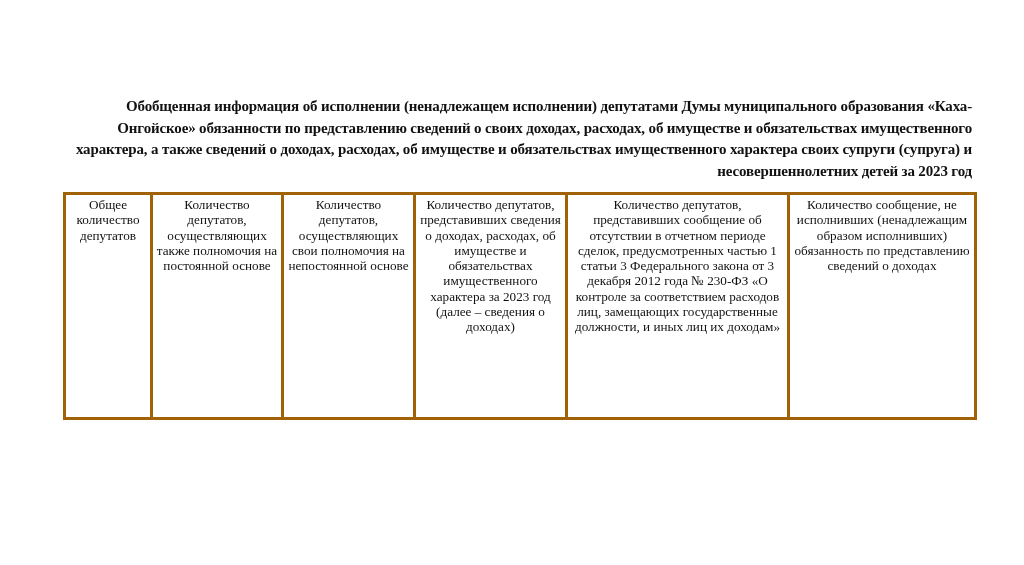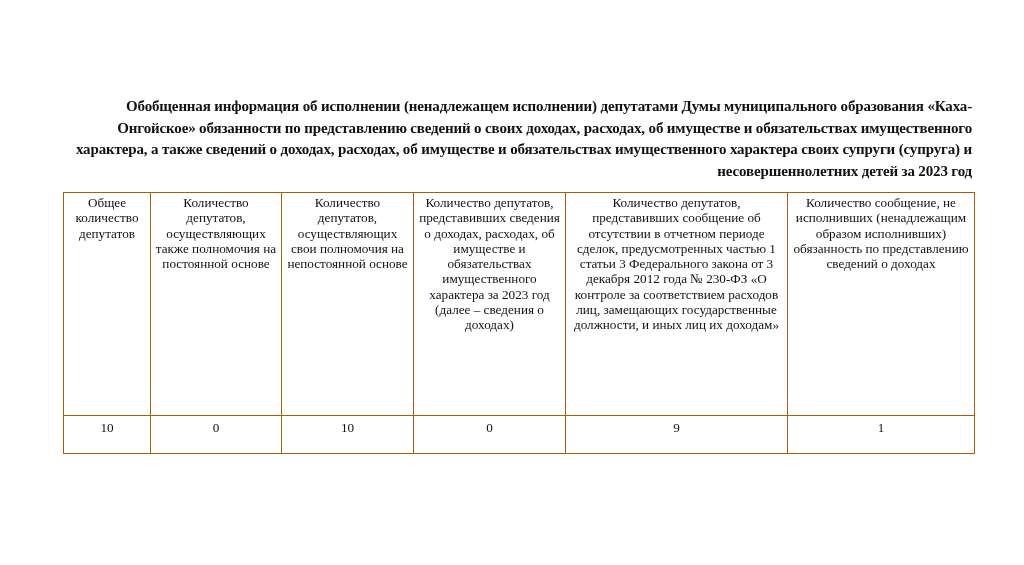--- a/index.html
+++ b/index.html
@@ -9,21 +9,21 @@
       text-align: right; font-weight: bold; font-size: 15px; line-height: 21.5px;
       letter-spacing: -0.15px;
       margin-top: 20px;
     }
     table.report {
       position: absolute; left: 63px; top: 192px; width: 911px;
       border-collapse: collapse; table-layout: fixed;
       font-size: 13.2px; line-height: 15.3px;
     }
     table.report td, table.report th {
-      border: 1px solid #a16207; text-align: center; vertical-align: top;
+      border: 3px solid #a16207; text-align: center; vertical-align: top;
       padding: 2px 3px 0 3px; font-weight: normal;
     }
     table.report tr.head th { height: 220px; }
     table.report tr.values td { height: 33px; padding-top: 4px; }
   </style>
 </head>
 <body>
 
 <div class="title">Обобщенная информация об исполнении (ненадлежащем исполнении) депутатами Думы муниципального образования «Каха-Онгойское» обязанности по представлению сведений о своих доходах, расходах, об имуществе и обязательствах имущественного характера, а также сведений о доходах, расходах, об имуществе и обязательствах имущественного характера своих супруги (супруга) и несовершеннолетних детей за 2023 год</div>
 
@@ -38,22 +38,14 @@
   </colgroup>
   <tbody>
       <tr class="head">
     <th>Общее количество депутатов</th>
     <th>Количество депутатов, осуществляющих также полномочия на постоянной основе</th>
     <th>Количество депутатов, осуществляющих свои полномочия на непостоянной основе</th>
     <th>Количество депутатов, представивших сведения о доходах, расходах, об имуществе и обязательствах имущественного характера за 2023 год (далее – сведения о доходах)</th>
     <th>Количество депутатов, представивших сообщение об отсутствии в отчетном периоде сделок, предусмотренных частью 1 статьи 3 Федерального закона от 3 декабря 2012 года № 230-ФЗ «О контроле за соответствием расходов лиц, замещающих государственные должности, и иных лиц их доходам»</th>
     <th>Количество сообщение, не исполнивших (ненадлежащим образом исполнивших) обязанность по представлению сведений о доходах</th>
   </tr>
-  <tr class="values">
-    <td>10</td>
-    <td>0</td>
-    <td>10</td>
-    <td>0</td>
-    <td>9</td>
-    <td>1</td>
-  </tr>
 </tbody>
   </table>
 
 </body></html>

